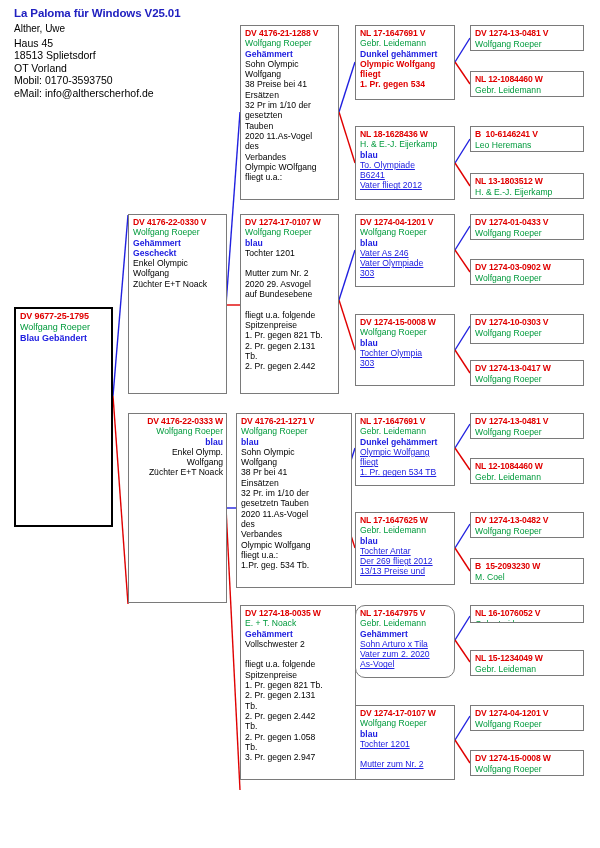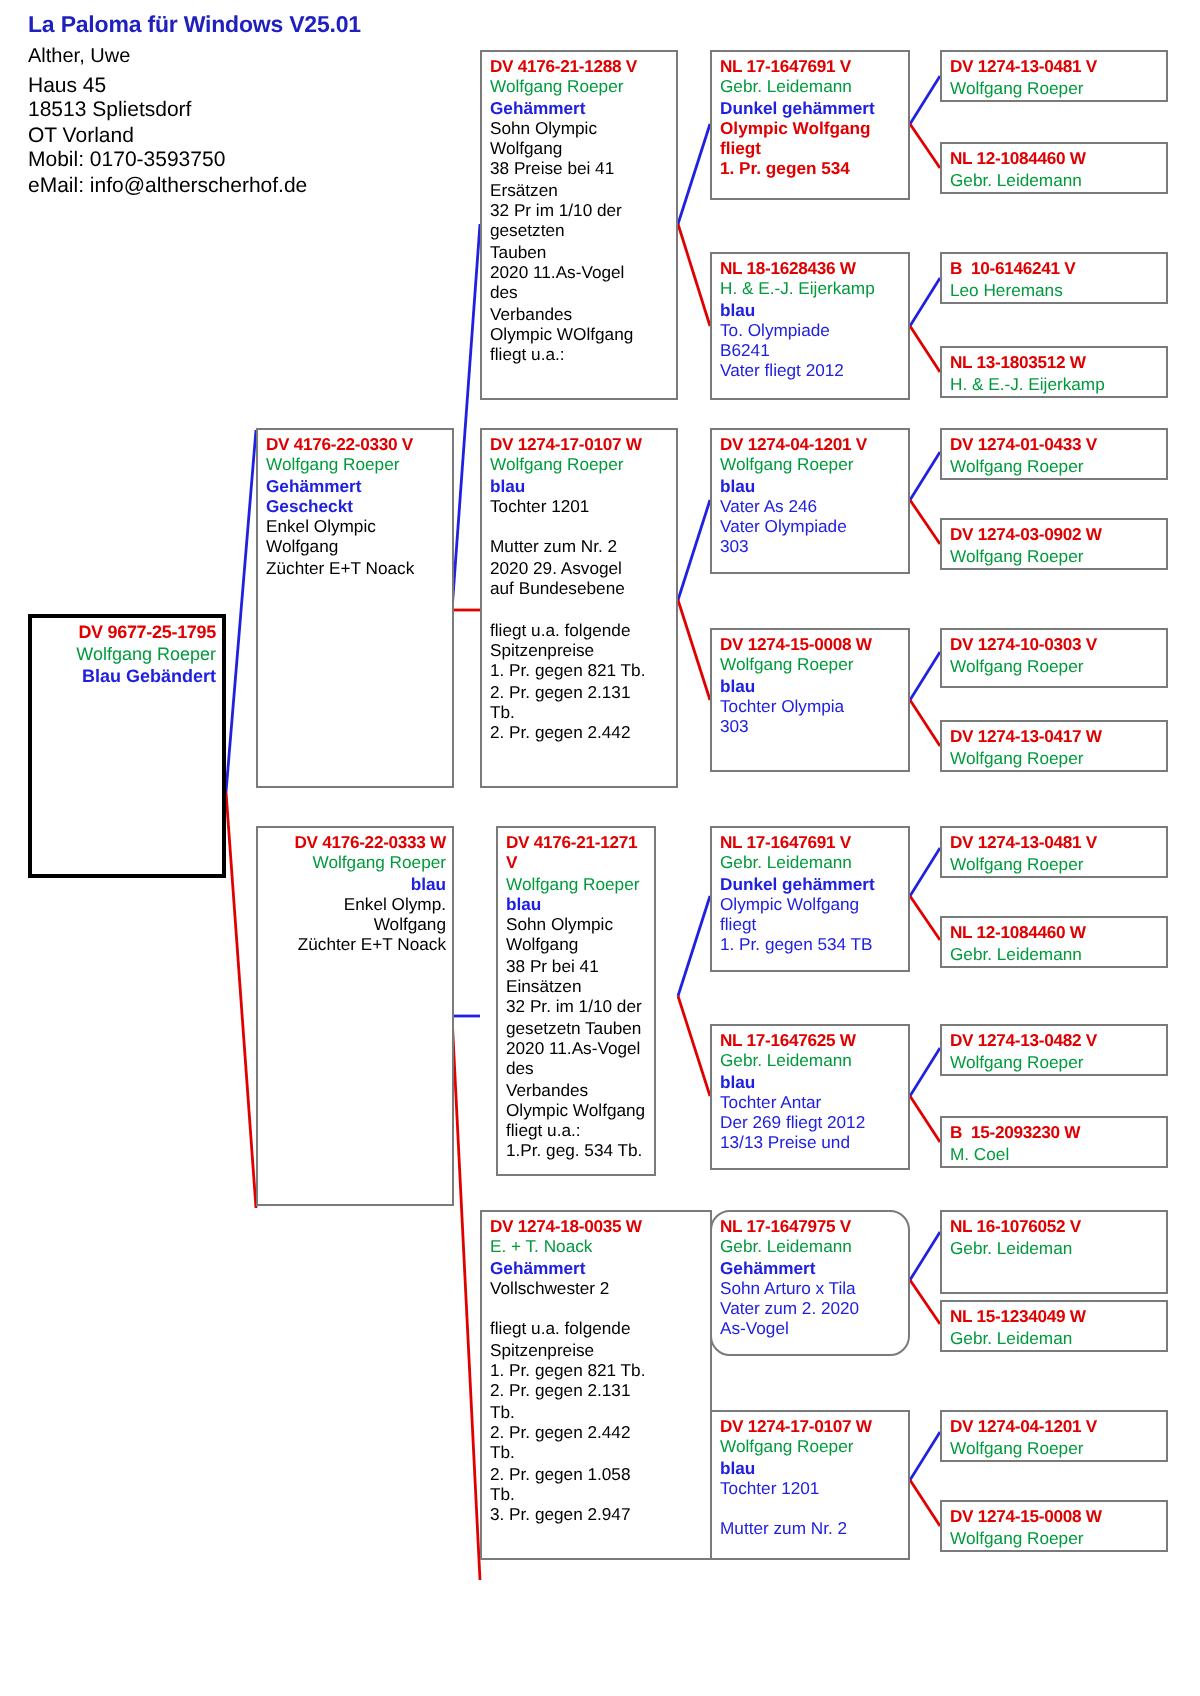--- a/index.html
+++ b/index.html
@@ -24,21 +24,21 @@
     position:absolute;box-sizing:border-box;
     border:1px solid #7a7a7a;background:#fff;
     padding:2px 3px 2px 4px;overflow:hidden;
   }
   .pbox.subject{border:2px solid #000;}
   .ln{font-size:8.6px;line-height:10.3px;white-space:pre-wrap;}
   .ln.ring{color:#e00000;font-weight:bold;font-size:8.6px;letter-spacing:-0.15px;}
   .ln.breeder{color:#009a3c;}
   .ln.colour{color:#2020e0;font-weight:bold;}
   .ln.note{color:#000;}
-  .ln.bluenote{color:#2020e0;}
+  .ln.bluenote{color:#2020e0;text-decoration:underline;}
   .ln.rednote{color:#e00000;font-weight:bold;}
   .ln.blank{height:10.3px;}
   .pbox.subject .ln{font-size:9px;line-height:11px;}
   .pbox.subject .ln.ring{font-size:9px;}
 
   
   .pbox.leaf{padding:2px 3px 1px 4px;}
   .pbox.leaf .ln{font-size:8.6px;line-height:10.6px;}
 
   svg.links{position:absolute;left:0;top:0;width:600px;height:848px;
@@ -93,21 +93,21 @@
     <line x1="455" y1="448" x2="470" y2="424" stroke="#2020e0" stroke-width="1.4"></line>
     <line x1="455" y1="448" x2="470" y2="470" stroke="#e00000" stroke-width="1.4"></line>
     <line x1="455" y1="548" x2="470" y2="524" stroke="#2020e0" stroke-width="1.4"></line>
     <line x1="455" y1="548" x2="470" y2="571" stroke="#e00000" stroke-width="1.4"></line>
     <line x1="455" y1="640" x2="470" y2="616" stroke="#2020e0" stroke-width="1.4"></line>
     <line x1="455" y1="640" x2="470" y2="662" stroke="#e00000" stroke-width="1.4"></line>
     <line x1="455" y1="740" x2="470" y2="716" stroke="#2020e0" stroke-width="1.4"></line>
     <line x1="455" y1="740" x2="470" y2="763" stroke="#e00000" stroke-width="1.4"></line>
   </svg>
 
-  <div class="pbox subject" style="left:14px;top:307px;width:99px;height:132px;text-align:right;">
+  <div class="pbox subject" style="left:14px;top:307px;width:99px;height:220px;">
     <div class="ln ring">DV 9677-25-1795</div>
     <div class="ln breeder">Wolfgang Roeper</div>
     <div class="ln colour">Blau Gebändert</div>
   </div>
 
   <div class="pbox" style="left:128px;top:214px;width:99px;height:180px;">
     <div class="ln ring">DV 4176-22-0330 V</div>
     <div class="ln breeder">Wolfgang Roeper</div>
     <div class="ln colour">Gehämmert</div>
     <div class="ln colour">Gescheckt</div>
@@ -154,21 +154,21 @@
     <div class="ln note">auf Bundesebene</div>
     <div class="ln blank"></div>
     <div class="ln note">fliegt u.a. folgende</div>
     <div class="ln note">Spitzenpreise</div>
     <div class="ln note">1. Pr. gegen 821 Tb.</div>
     <div class="ln note">2. Pr. gegen 2.131</div>
     <div class="ln note">Tb.</div>
     <div class="ln note">2. Pr. gegen 2.442</div>
   </div>
 
-  <div class="pbox" style="left:248px;top:413px;width:80px;height:175px;">
+  <div class="pbox" style="left:236px;top:413px;width:116px;height:175px;">
     <div class="ln ring">DV 4176-21-1271 V</div>
     <div class="ln breeder">Wolfgang Roeper</div>
     <div class="ln colour">blau</div>
     <div class="ln note">Sohn Olympic</div>
     <div class="ln note">Wolfgang</div>
     <div class="ln note">38 Pr bei 41</div>
     <div class="ln note">Einsätzen</div>
     <div class="ln note">32 Pr. im 1/10 der</div>
     <div class="ln note">gesetzetn Tauben</div>
     <div class="ln note">2020 11.As-Vogel</div>
@@ -312,21 +312,21 @@
   </div>
   <div class="pbox leaf" style="left:470px;top:512px;width:114px;height:26px;">
     <div class="ln ring">DV 1274-13-0482 V</div>
     <div class="ln breeder">Wolfgang Roeper</div>
   </div>
   <div class="pbox leaf" style="left:470px;top:558px;width:114px;height:26px;">
     <div class="ln ring">B  15-2093230 W</div>
     <div class="ln breeder">M. Coel</div>
   </div>
 
-  <div class="pbox leaf" style="left:470px;top:605px;width:114px;height:42px;">
+  <div class="pbox leaf" style="left:470px;top:605px;width:114px;height:18px;">
     <div class="ln ring">NL 16-1076052 V</div>
     <div class="ln breeder">Gebr. Leideman</div>
   </div>
   <div class="pbox leaf" style="left:470px;top:650px;width:114px;height:26px;">
     <div class="ln ring">NL 15-1234049 W</div>
     <div class="ln breeder">Gebr. Leideman</div>
   </div>
   <div class="pbox leaf" style="left:470px;top:705px;width:114px;height:26px;">
     <div class="ln ring">DV 1274-04-1201 V</div>
     <div class="ln breeder">Wolfgang Roeper</div>

